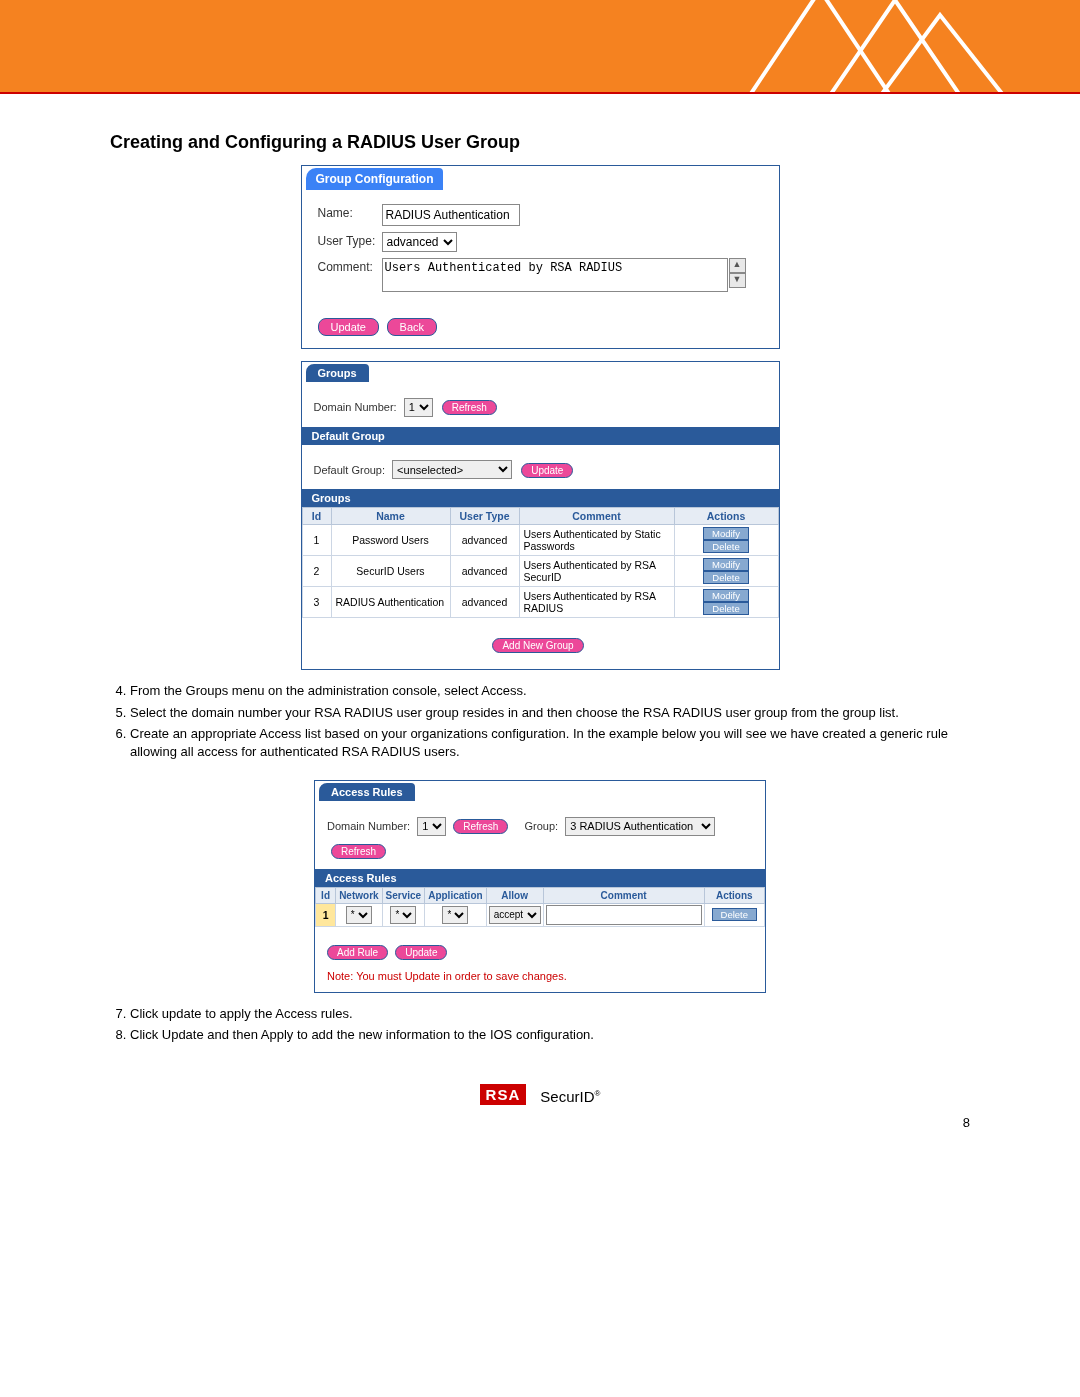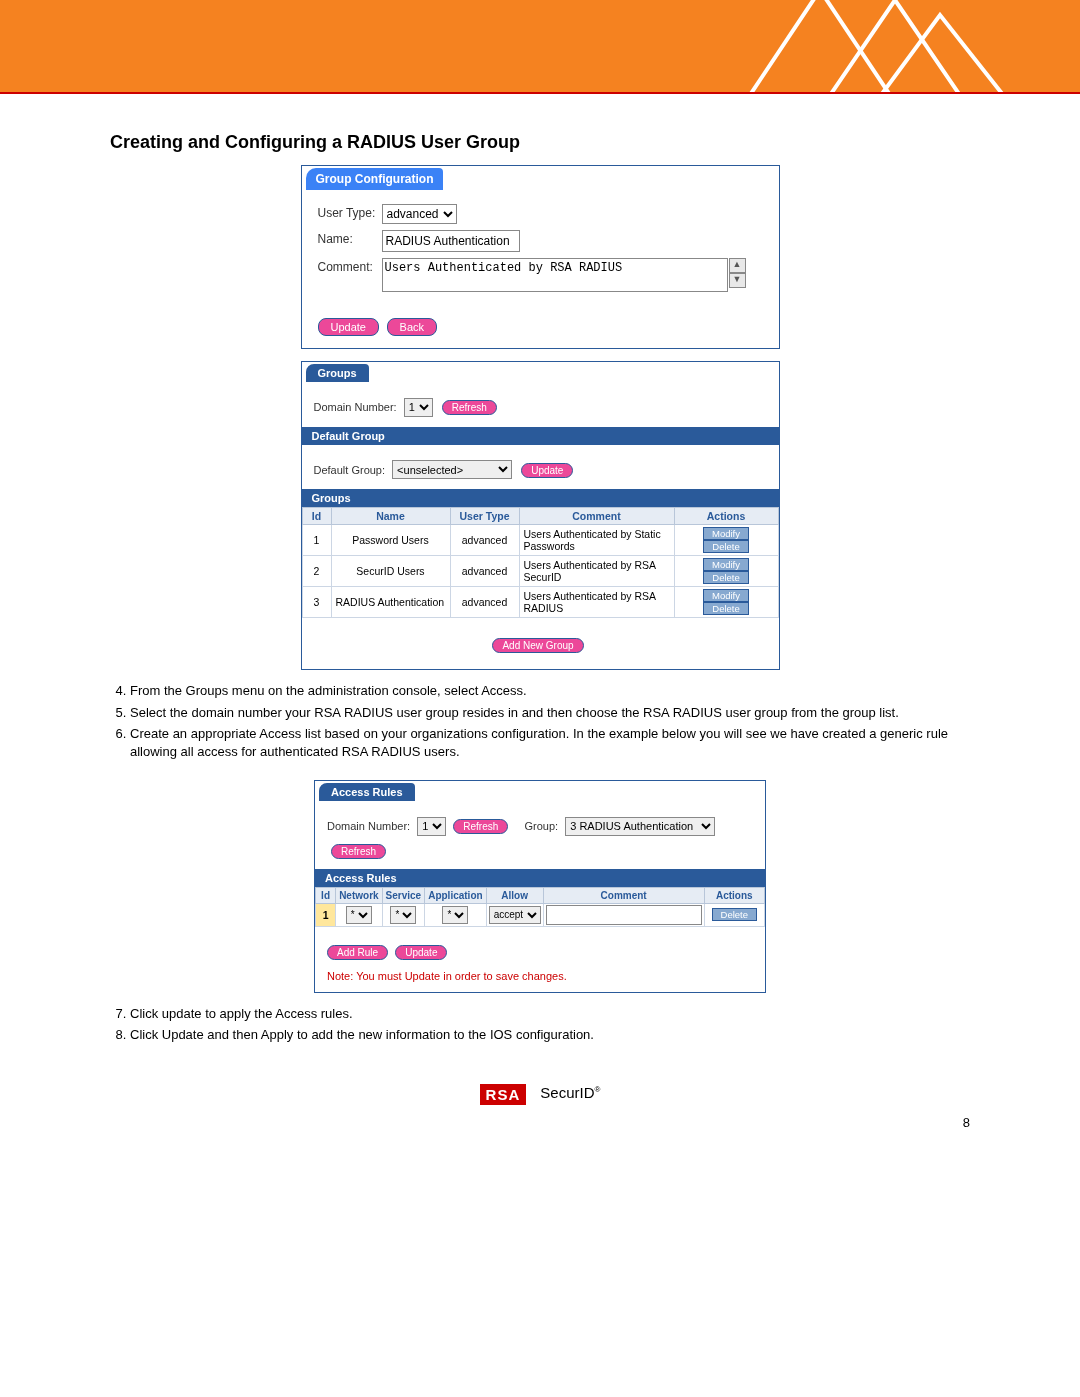--- a/index.html
+++ b/index.html
@@ -48,21 +48,21 @@
   .center-row { text-align: center; padding: 12px 0 16px 0; }
   .panel3 { width: 450px; margin: 12px auto; border: 1px solid #2a5a9a; background: #fff; font-size: 11px; }
   .tbl2 th { background: #e6ecf4; border: 1px solid #b8c6d9; padding: 2px 3px; color: #2a5a9a; font-weight: bold; font-size: 10px; }
   .tbl2 td { border: 1px solid #ccd6e4; padding: 1px 2px; text-align: center; vertical-align: middle; }
   .yellow-cell { background: #ffe79c; font-weight: bold; width: 16px; }
   .tiny-sel { font-size: 10px; height: 18px; border: 1px solid #888; }
   .tiny-input { font-size: 10px; height: 16px; border: 1px solid #888; width: 150px; background: #fff; }
   .note { color: #c00; font-size: 11px; padding: 6px 12px 10px 12px; }
   .footer { position: relative; height: 80px; }
   .footer-logo { text-align: center; margin-top: 40px; }
-  .footer-logo-inner { display: inline-flex; align-items: flex-start; gap: 14px; }
+  .footer-logo-inner { display: inline-flex; align-items: flex-end; gap: 14px; }
   .rsa-box { background: #c00; color: #fff; font-weight: bold; font-family: Arial; font-size: 15px; padding: 2px 6px; letter-spacing: 1px; }
   .securid-txt { font-size: 15px; color: #000; }
   .securid-txt sup { font-size: 8px; }
   .pagenum { position: absolute; right: 0; bottom: 34px; font-size: 13px; }
   .wrap-bar { background: #fff; }
 </style>
 </head>
 <body>
 
 <div class="top-orange-band">
@@ -79,28 +79,28 @@
 
   <h2 class="section-title">Creating and Configuring a RADIUS User Group</h2>
 
 
   <div class="panel">
     <div class="panel-header-row">
       <span class="panel-header">Group Configuration</span>
     </div>
     <div class="panel-body">
       <div class="form-row">
+        <label>Name:</label>
+        <input type="text" style="width: 130px;" value="RADIUS Authentication">
+      </div>
+      <div class="form-row">
         <label>User Type:</label>
         <select>
           <option>advanced</option>
         </select>
-      </div>
-      <div class="form-row">
-        <label>Name:</label>
-        <input type="text" style="width: 130px;" value="RADIUS Authentication">
       </div>
       <div class="form-row">
         <label>Comment:</label>
         <textarea style="">Users Authenticated by RSA RADIUS</textarea>
         <span class="scroll-btns">
           <div>▲</div>
           <div>▼</div>
         </span>
       </div>
     </div>

